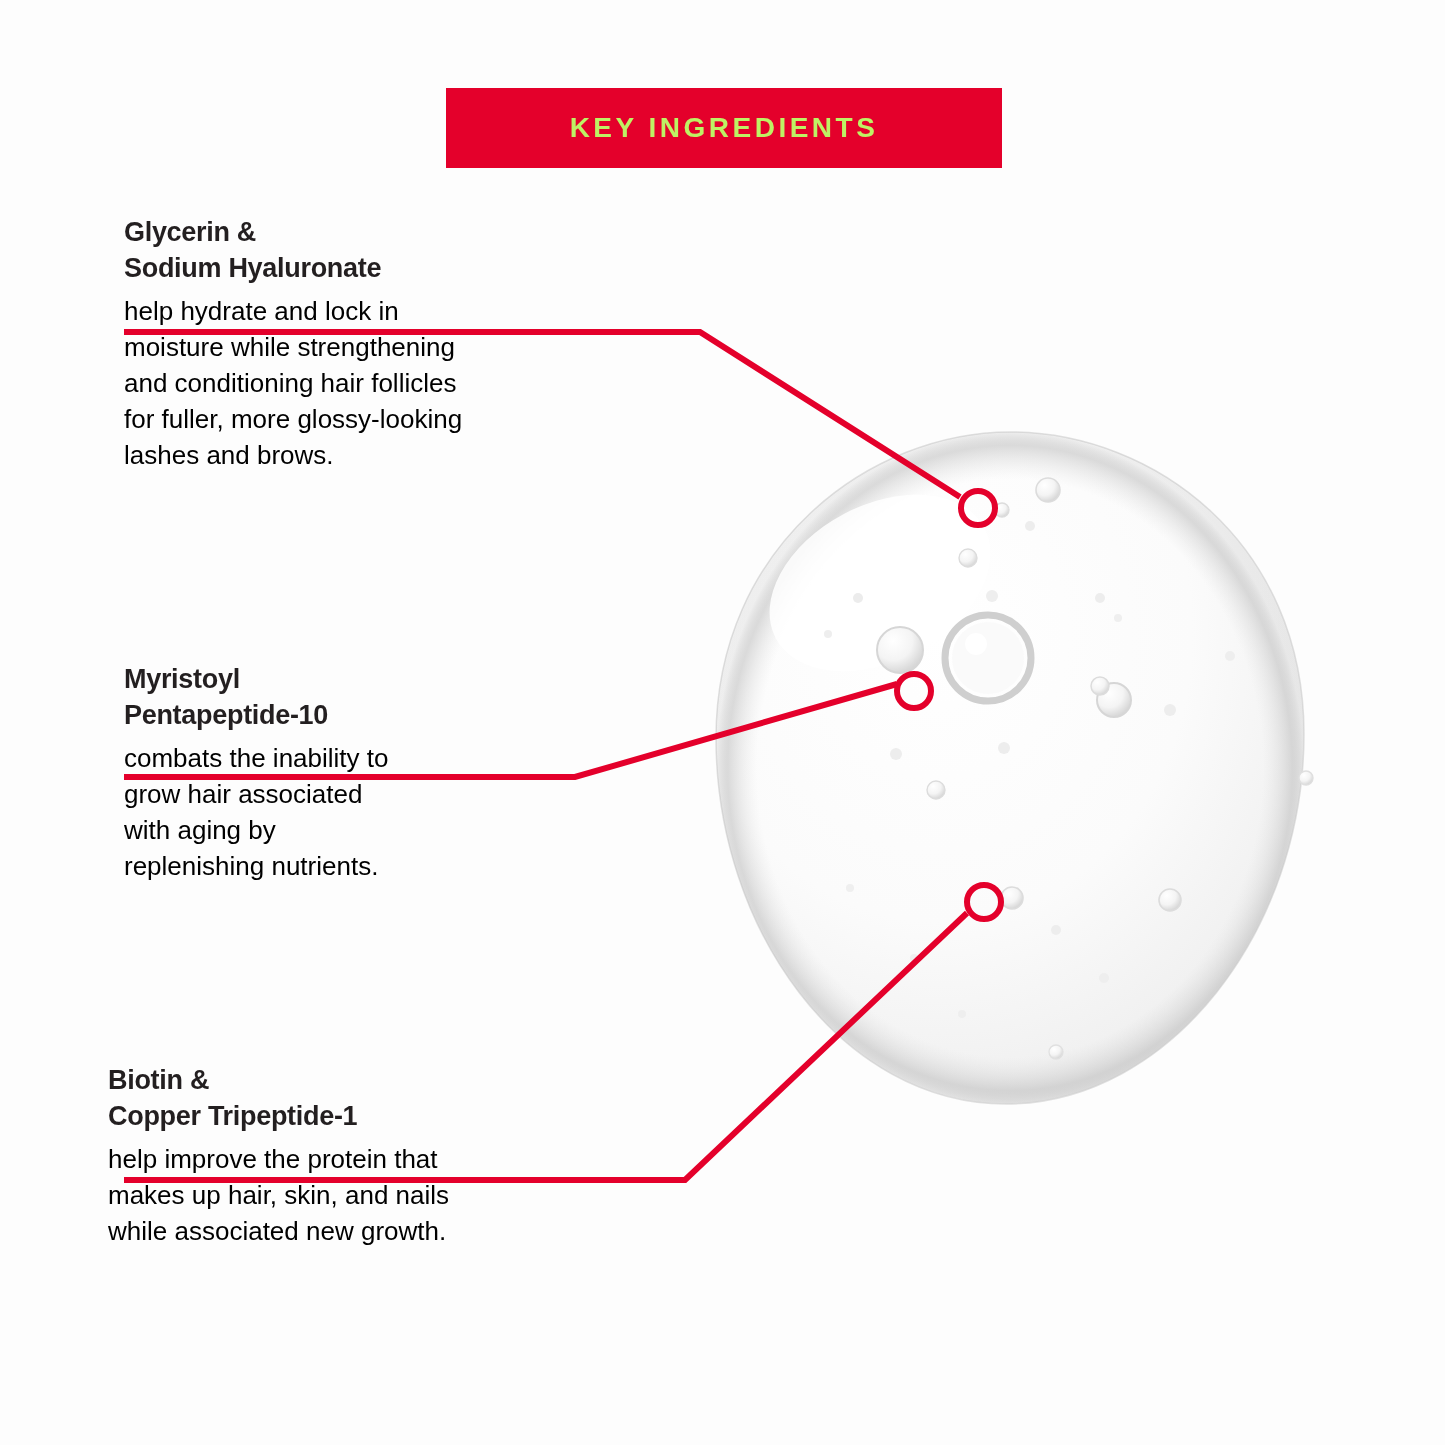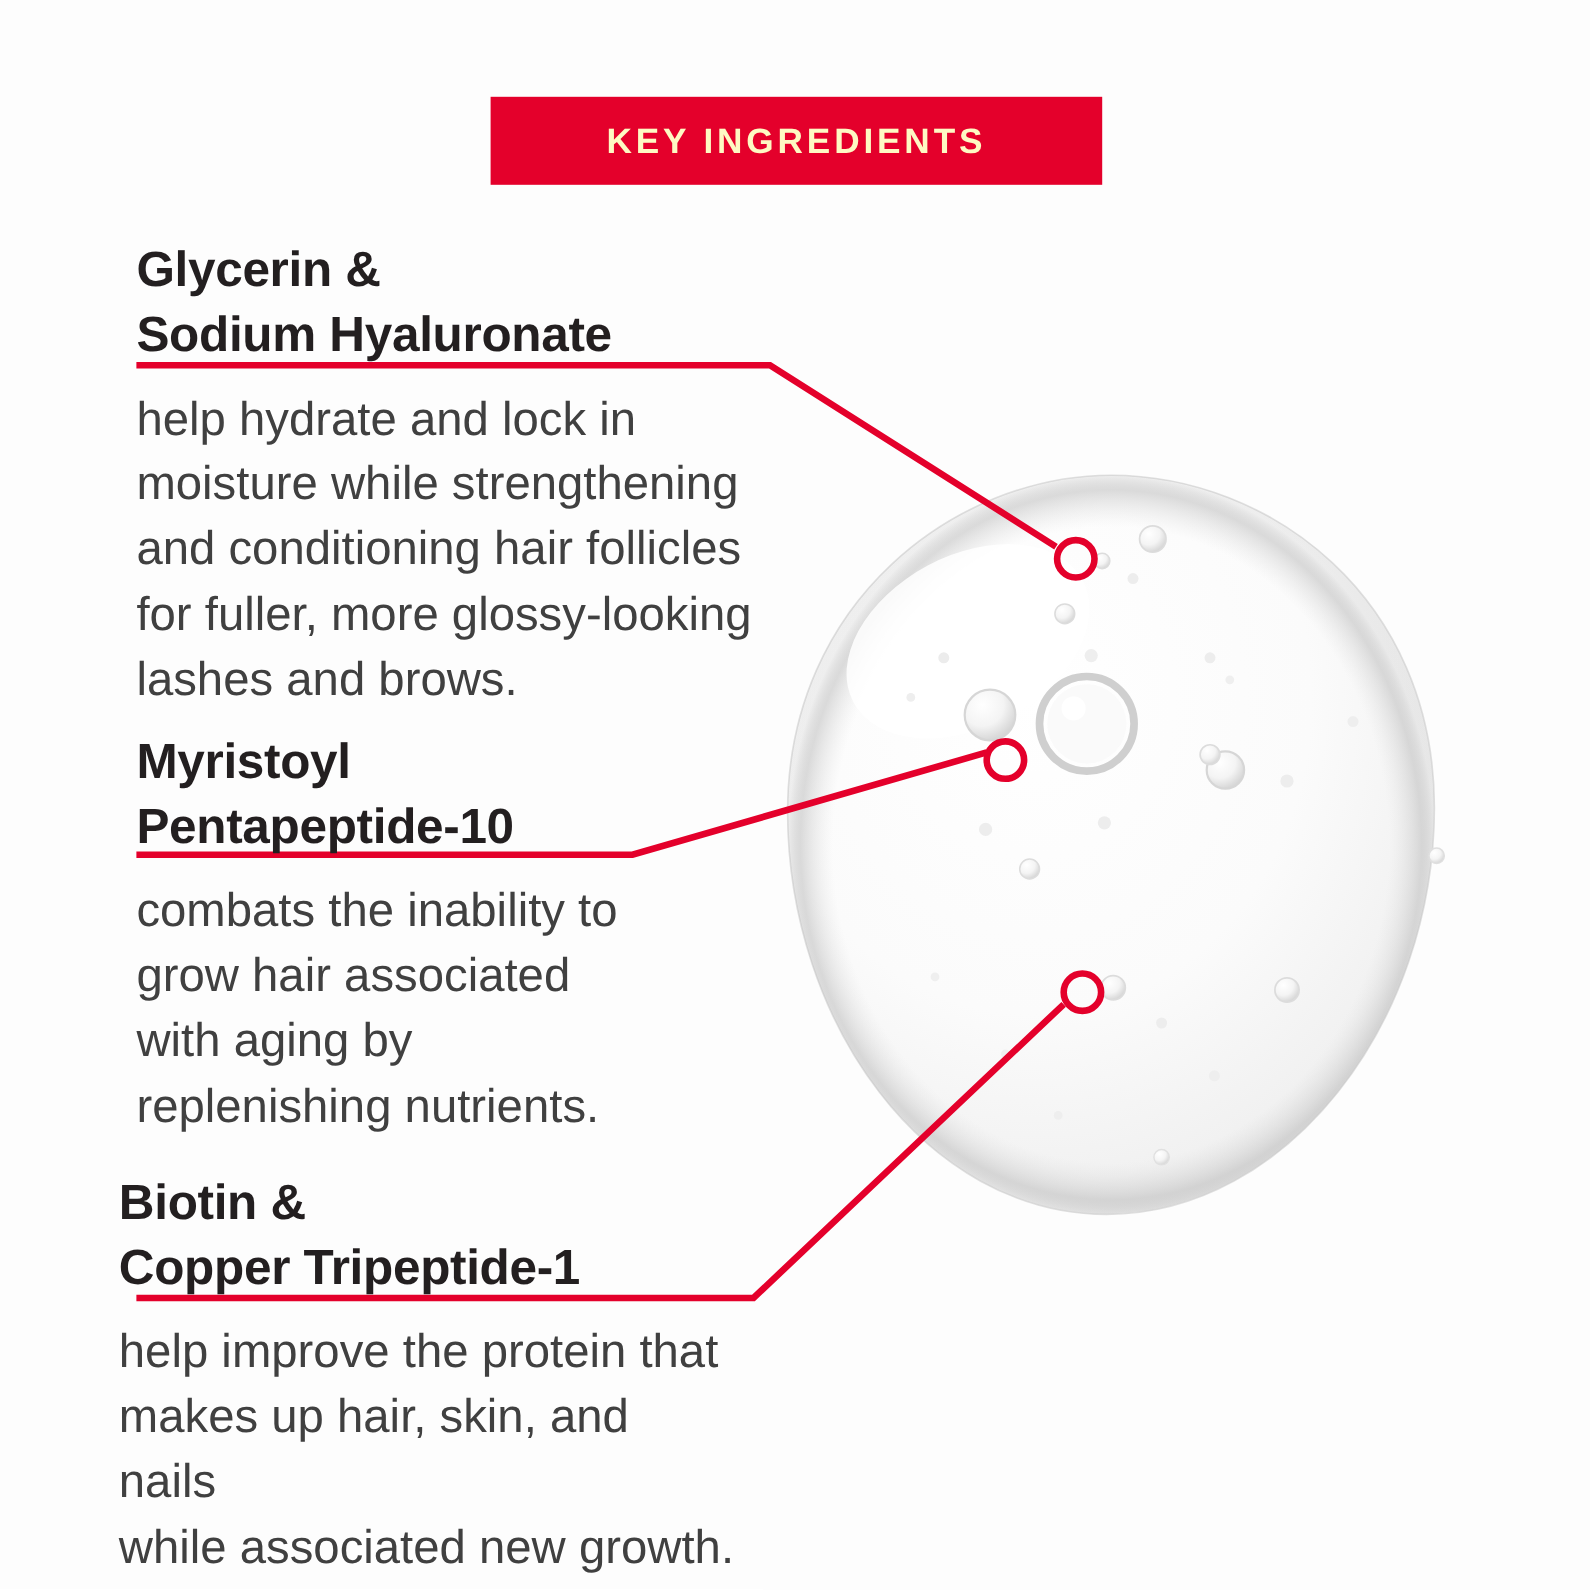--- a/index.html
+++ b/index.html
@@ -28,56 +28,56 @@
     left: 446px;
     top: 88px;
     width: 556px;
     height: 80px;
     background: #e4002b;
     display: flex;
     align-items: center;
     justify-content: center;
   }
   .header-banner .title {
-    color: #fef9c3;
-    font-size: 32px;
+    color: #bef264;
+    font-size: 28px;
     font-weight: bold;
     letter-spacing: 3.5px;
     font-family: "Liberation Sans", sans-serif;
   }
 
   
   .blob-wrap {
     position: absolute;
     left: 700px;
     top: 418px;
     width: 620px;
     height: 700px;
   }
 
   
   .ing-block {
     position: absolute;
     width: 560px;
   }
   .ing-title {
-    font-size: 45px;
+    font-size: 27px;
     font-weight: bold;
     line-height: 1.32;
     color: #231f20;
     letter-spacing: -0.3px;
     white-space: pre-line;
     font-family: "Liberation Sans", sans-serif;
   }
   .ing-body {
-    font-size: 43px;
+    font-size: 26px;
     line-height: 1.38;
-    color: #404040;
+    color: #000000;
     white-space: pre-line;
-    margin-top: 18px;
+    margin-top: 8px;
     font-family: "Liberation Sans", sans-serif;
   }
 
   #block-0 { left: 124px; top: 215px; }
   #block-1 { left: 124px; top: 662px; }
   #block-2 { left: 108px; top: 1063px; }
 
   
   #connectors {
     position: absolute;

